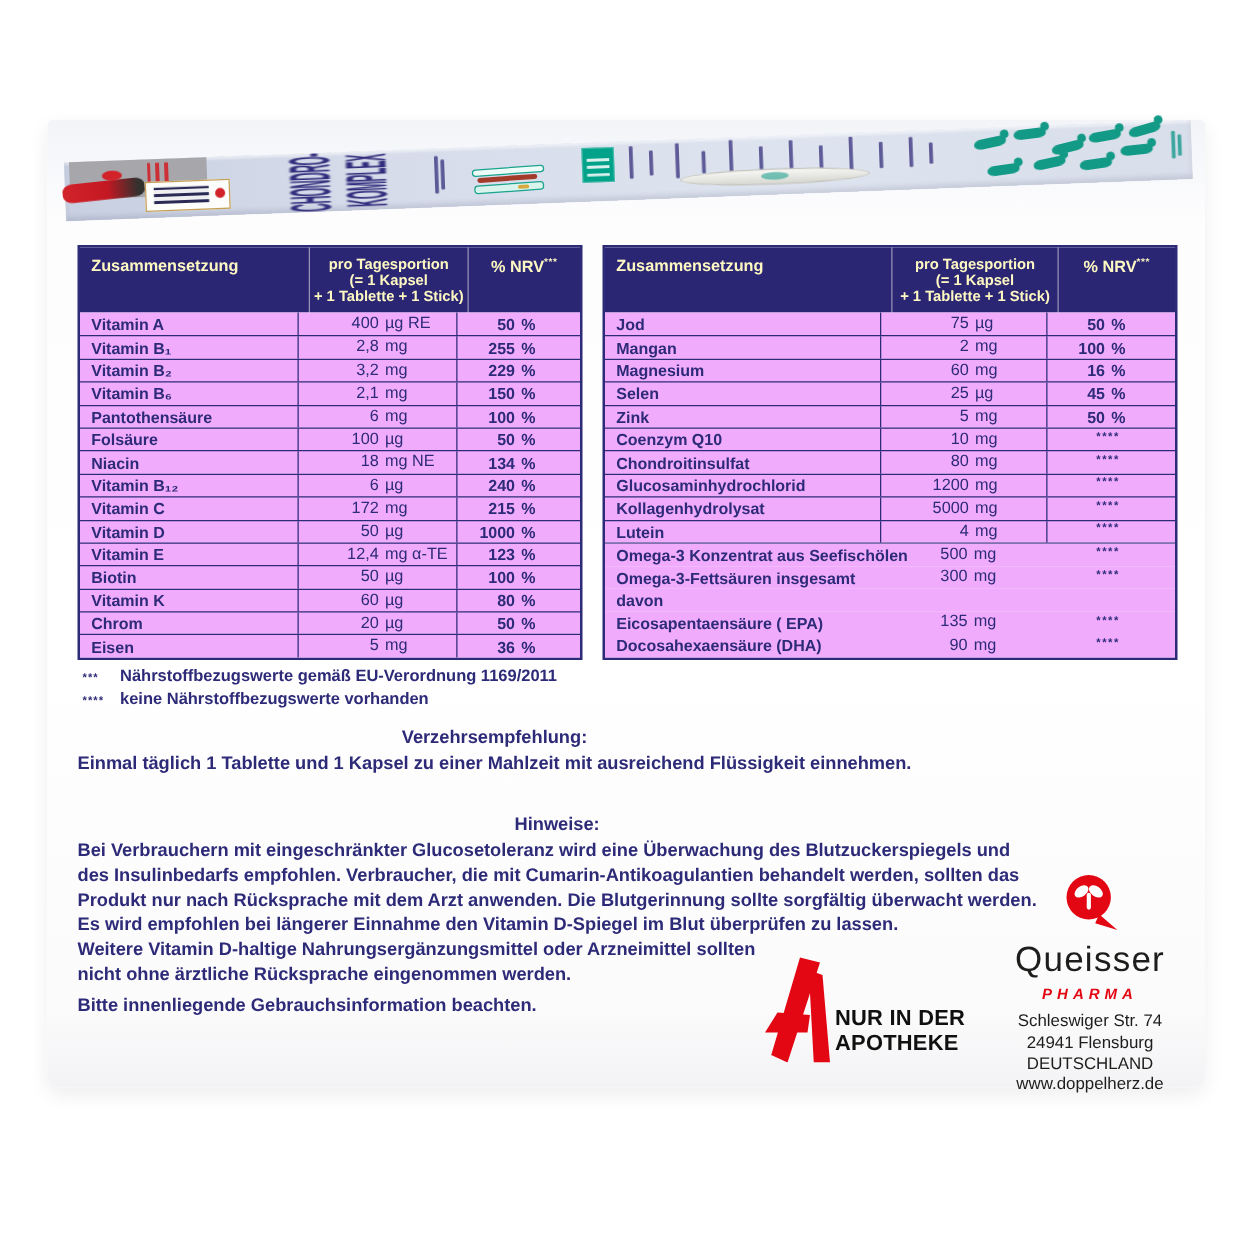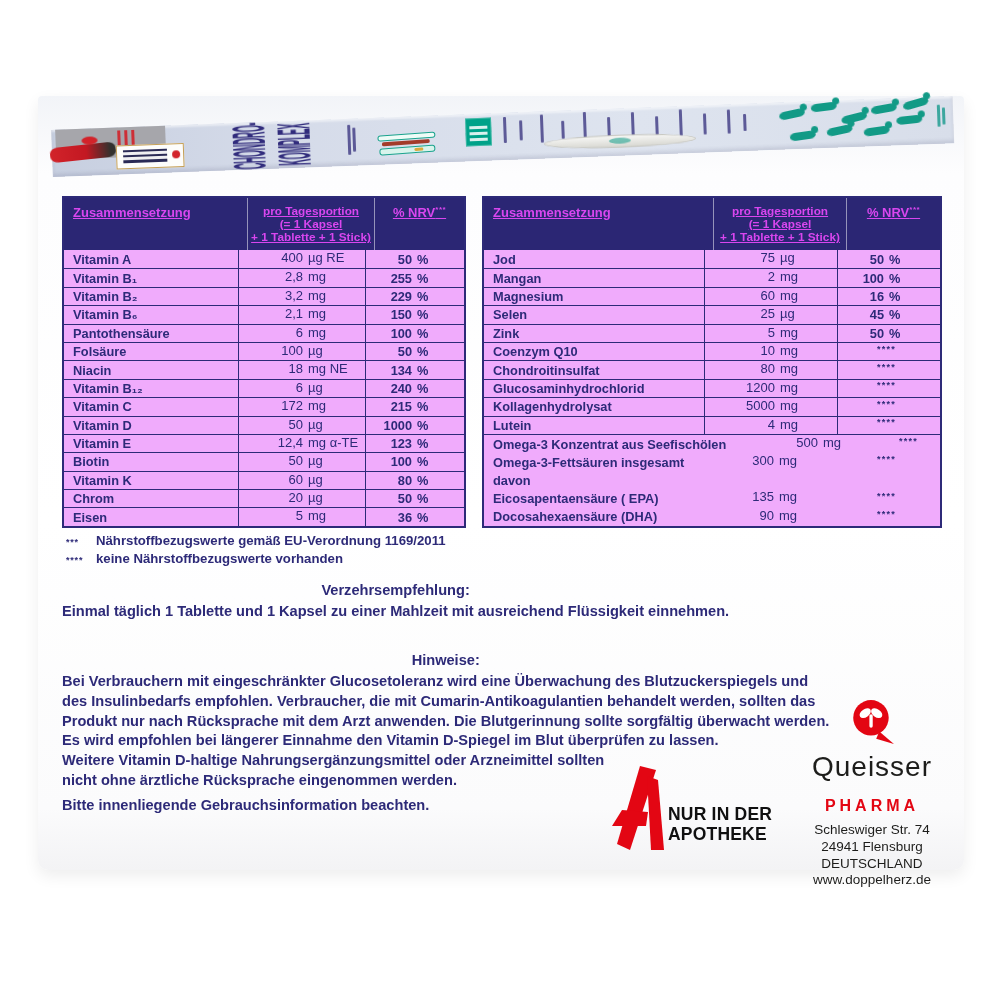--- a/index.html
+++ b/index.html
@@ -45,21 +45,21 @@
   .capsule{left:492px;top:26px;width:150px;height:11px;border-radius:50%;
            background:linear-gradient(180deg,#f7f7f5,#d8d8d2);border:1px solid #c6c6bf;filter:blur(.3px);}
   .capsule i{position:absolute;left:64px;top:2px;width:22px;height:6px;border-radius:50%;background:#0f9c88;opacity:.55;}
   .fig{width:26px;height:8px;border-radius:6px/4px;background:#129a86;filter:blur(.3px);}
   .fig:after{content:"";position:absolute;right:-3px;top:-4px;width:7px;height:7px;border-radius:50%;background:#129a86;}
 
   
   .ntable{position:absolute;top:100px;border:2px solid #2d2a78;background:#fcfcff;color:#2d2a78;}
   .tL{left:24px;width:400px;}
   .tR{left:444px;width:456px;}
-  .t-head{display:flex;background:#2b2674;color:#d946ef;height:52px;box-sizing:border-box;text-decoration:underline;}
+  .t-head{display:flex;background:#2b2674;color:#fef9c3;height:52px;box-sizing:border-box;}
   .h1{padding:7px 0 0 9px;font-size:13px;font-weight:700;}
   .tL .h1{width:174px;} .tR .h1{width:220px;}
   .h2{text-align:center;font-size:11.8px;line-height:13.4px;padding-top:6.5px;font-weight:700;box-sizing:border-box;
       border-left:1px solid rgba(255,255,255,.5);border-right:1px solid rgba(255,255,255,.5);}
   .tL .h2{width:128px;} .tR .h2{width:134px;}
   .h3{flex:1;text-align:center;padding-top:7px;font-size:13px;font-weight:700;}
   .hsup{font-size:8px;vertical-align:super;letter-spacing:.5px;}
   .row{display:flex;height:18.4px;align-items:center;background:#f0abfc;box-sizing:border-box;}
   .rows .row + .row{border-top:1.2px solid #2d2a78;}
   .grp{border-top:1.2px solid #2d2a78;}
@@ -86,21 +86,21 @@
   .sect-line{font-size:14.6px;font-weight:600;line-height:19.8px;}
   .verz{top:486px;} .hinw{top:556px;} .note{top:700px;}
 
   
   .apo{position:absolute;left:574px;top:668px;display:flex;}
   .apo-a{width:52px;height:86px;}
   .apo-text{margin:40px 0 0 4px;font-size:17.5px;font-weight:800;color:#101010;line-height:20px;letter-spacing:.2px;}
   .quei{position:absolute;left:745px;top:602px;width:178px;text-align:center;color:#1d1d1b;}
   .q-icon{width:46px;height:48px;margin:0 auto;}
   .q-name{font-size:28px;letter-spacing:1px;font-weight:400;margin-top:1px;}
-  .q-div{color:#e30613;font-size:16px;font-weight:700;letter-spacing:4px;margin-top:14px;}
+  .q-div{color:#e30613;font-size:12px;font-weight:700;letter-spacing:4px;margin-top:4px;font-style:italic;}
   .q-addr{font-size:13.5px;line-height:16.8px;margin-top:7px;}
 </style>
 </head>
 <body>
 
 <div class="stage">
   <div class="box">
 
     <div class="flap">
       <div class="grey-panel">
@@ -481,21 +481,21 @@
             <div class="c3">
               <span class="nv stars">****</span>
               <span class="nu"></span>
             </div>
           </div>
         </div>
       <div class="grp rows">
 
           <div class="row" style="border-top:none;">
             <div class="c1">Omega-3 Konzentrat aus Seefischölen</div>
-            <div class="c2" style="border:none;margin-left:44px;">
+            <div class="c2" style="border:none;">
               <span class="av">500</span>
               <span class="au">mg</span>
             </div>
             <div class="c3">
               <span class="nv stars">****</span>
               <span class="nu"></span>
             </div>
           </div>
 
           <div class="row" style="border-top:none;">

